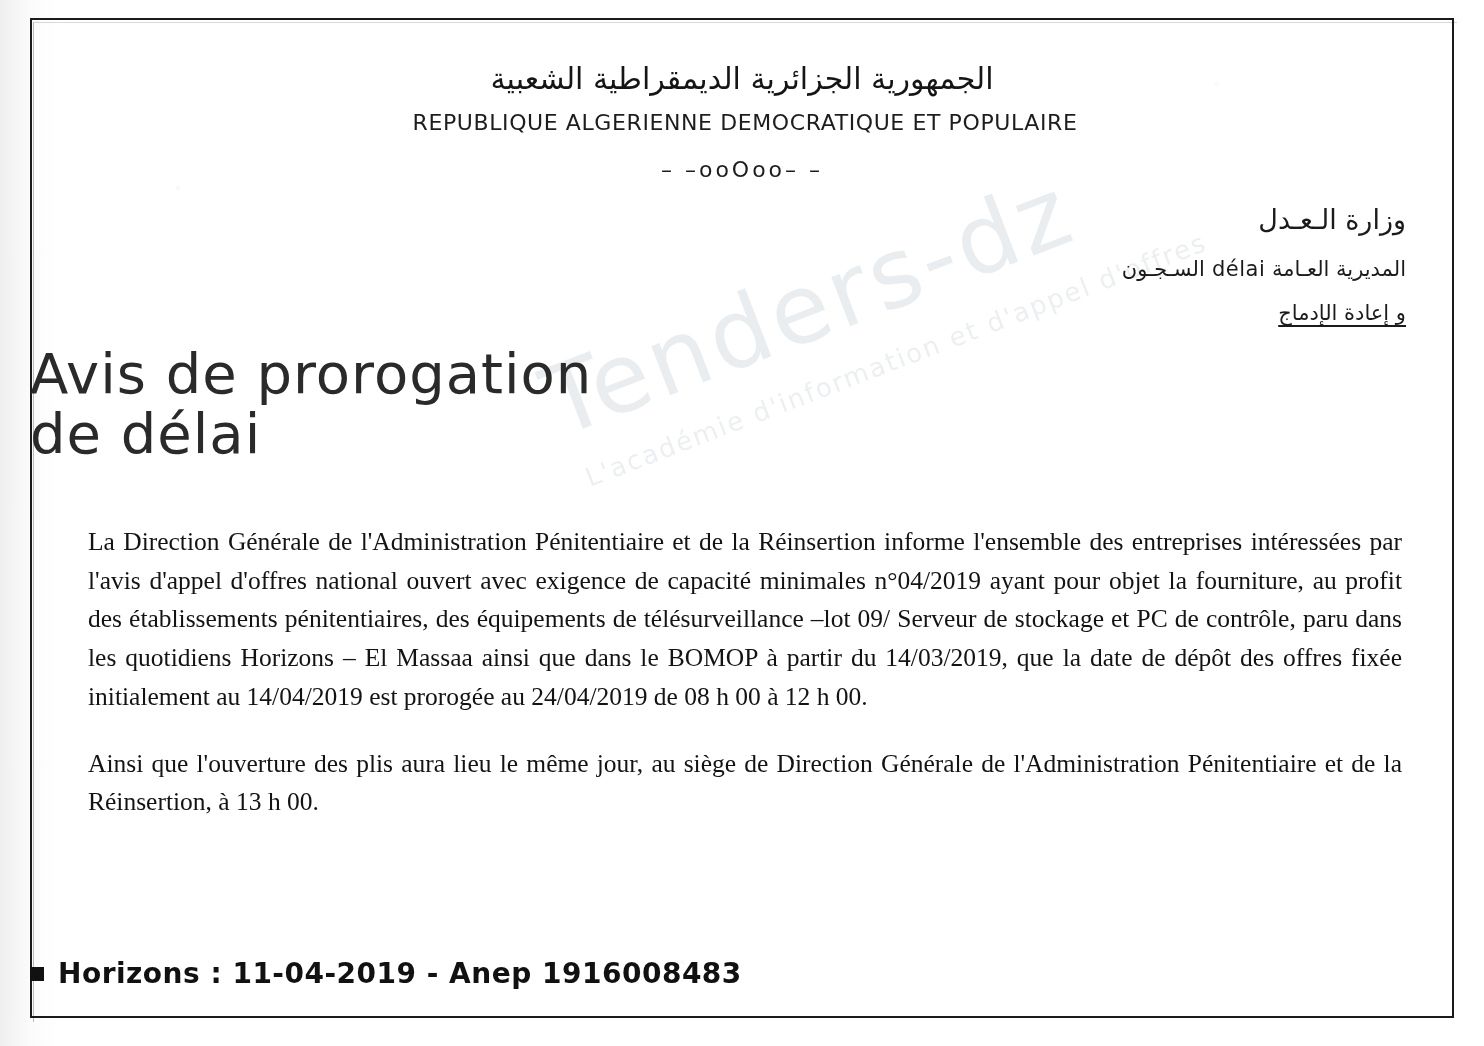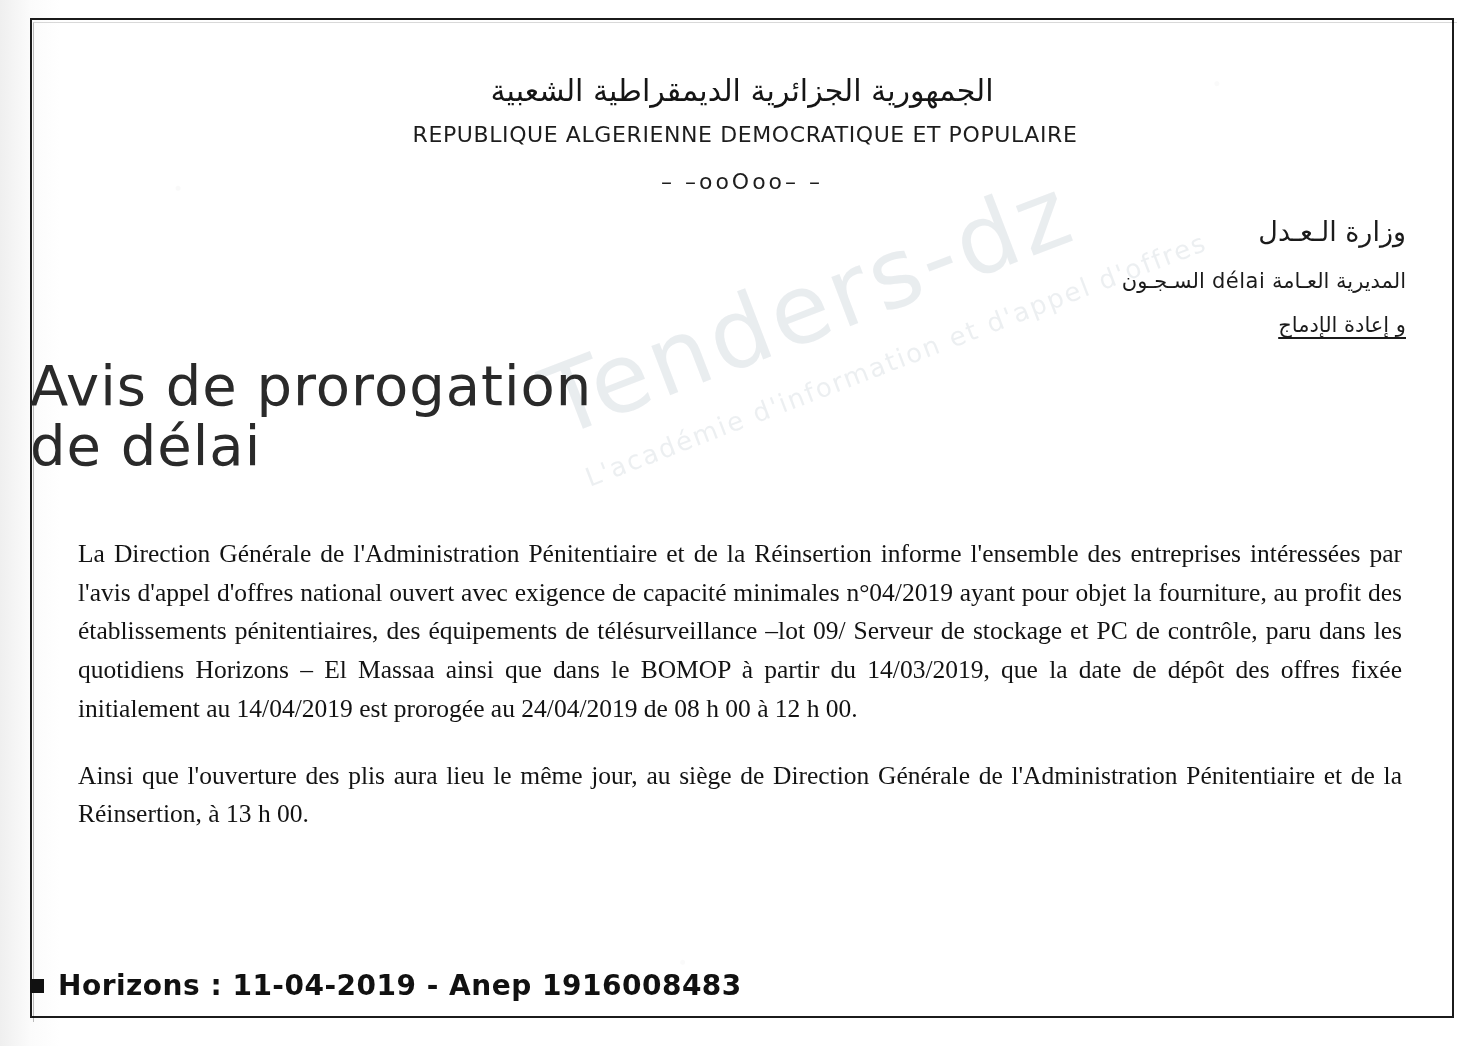--- a/index.html
+++ b/index.html
@@ -77,21 +77,21 @@
     font-size: 26px;
     letter-spacing: 2px;
     color: #c3ccd3;
     margin-top: 10px;
     margin-left: 10px;
   }
 
   .content {
     position: absolute;
     left: 30px;
-    top: 28px;
+    top: 16px;
     width: 1424px;
     height: 996px;
     box-sizing: border-box;
   }
 
   
   .hdr {
     text-align: center;
     padding-top: 45px;
   }
@@ -193,21 +193,21 @@
 
   
   .body-text {
     margin: 58px 52px 0 48px;
     font-family: "Liberation Serif", serif;
     font-size: 25.5px;
     line-height: 1.52;
     text-align: justify;
     color: #131313;
   }
-  .body-text p { margin: 0 0 28px 0; }
+  .body-text p { margin: 0 0 28px 10px; }
 
   
   .footer {
     position: absolute;
     left: 0;
     right: 0;
     bottom: 22px;
     text-align: left;
     font-family: "DejaVu Sans", sans-serif;
     font-size: 28px;

